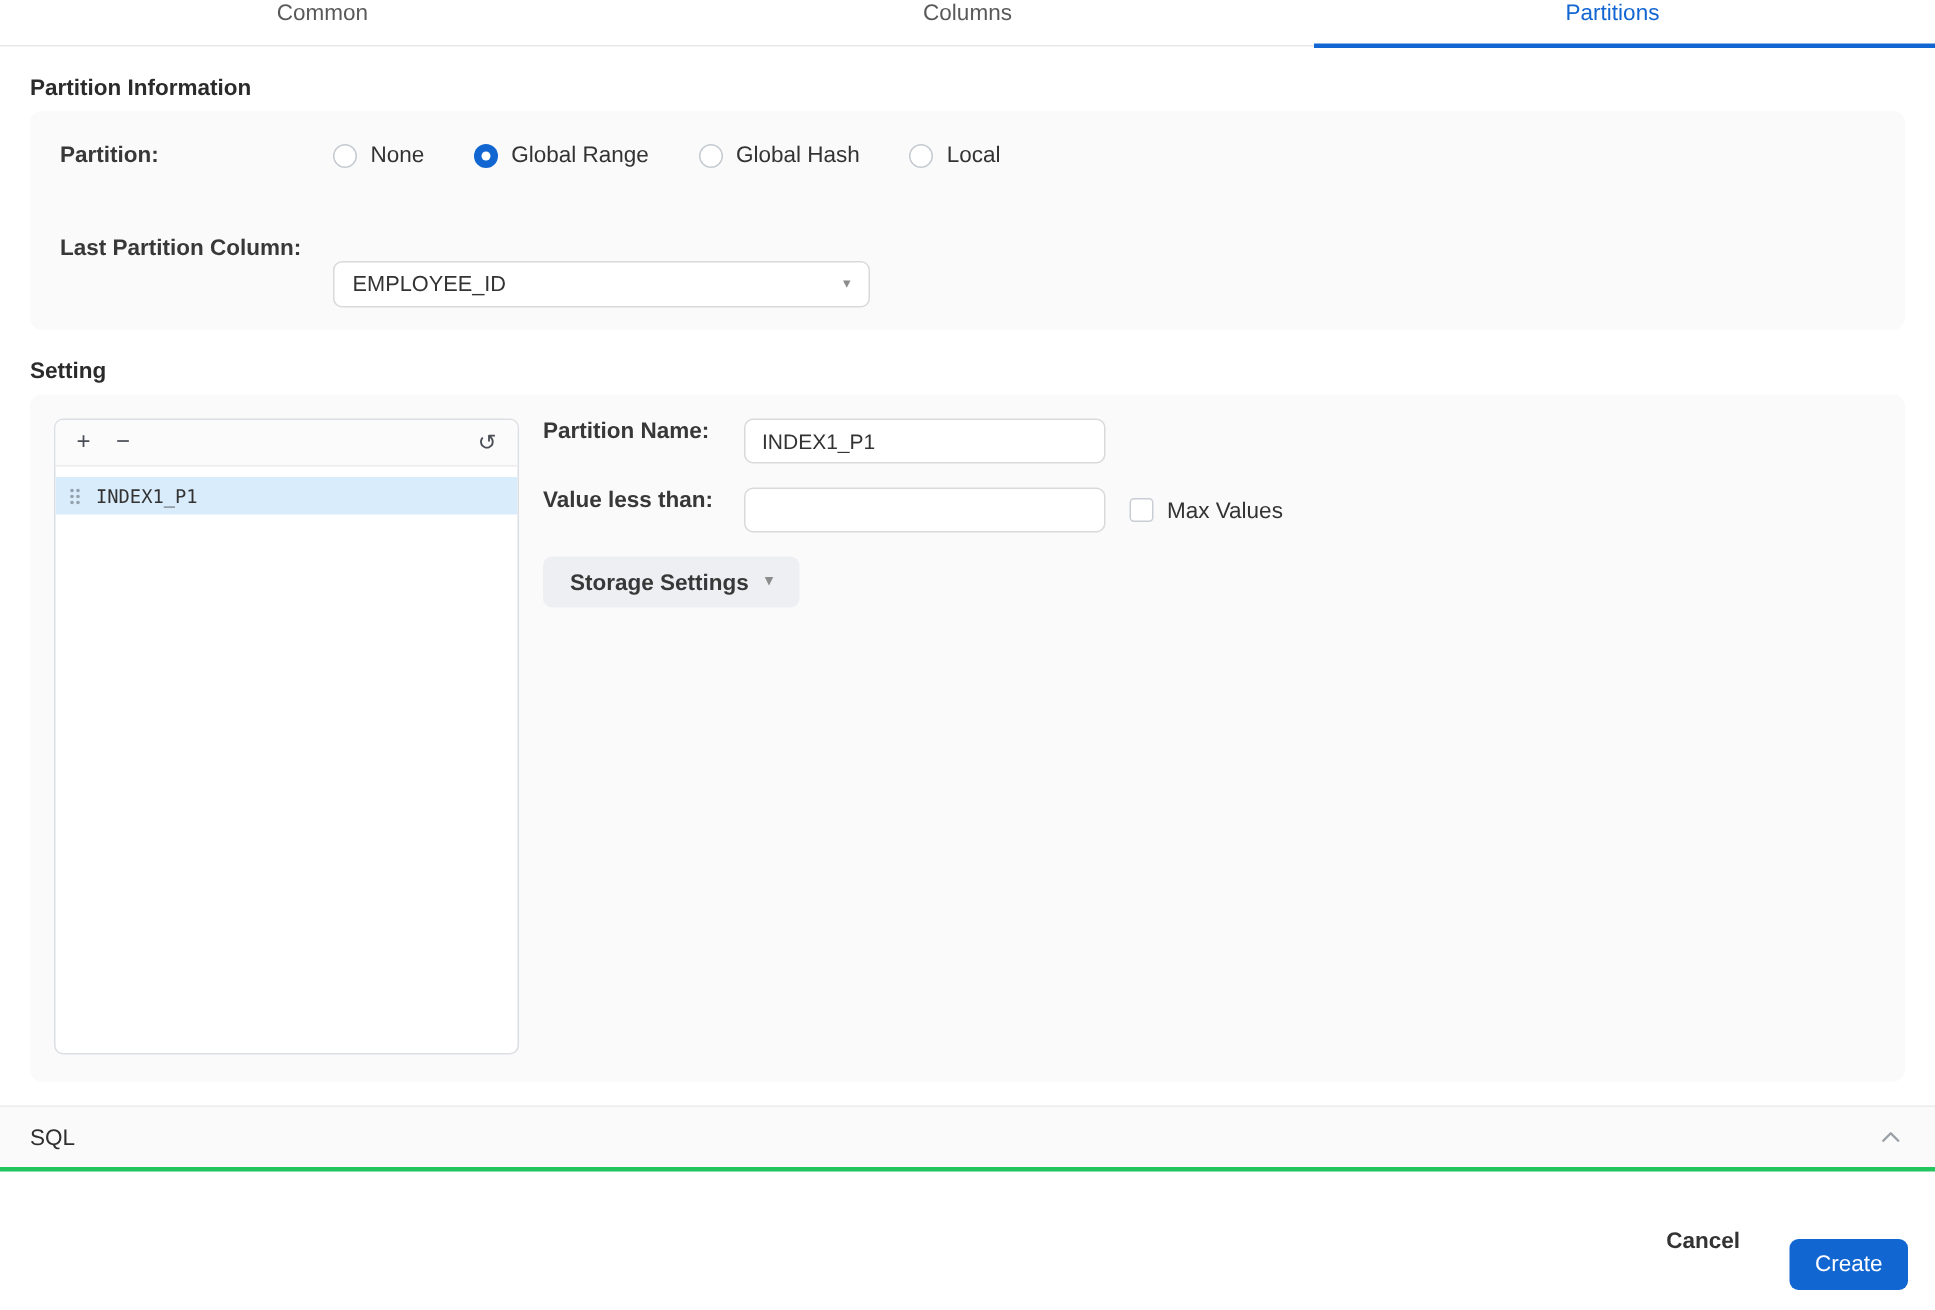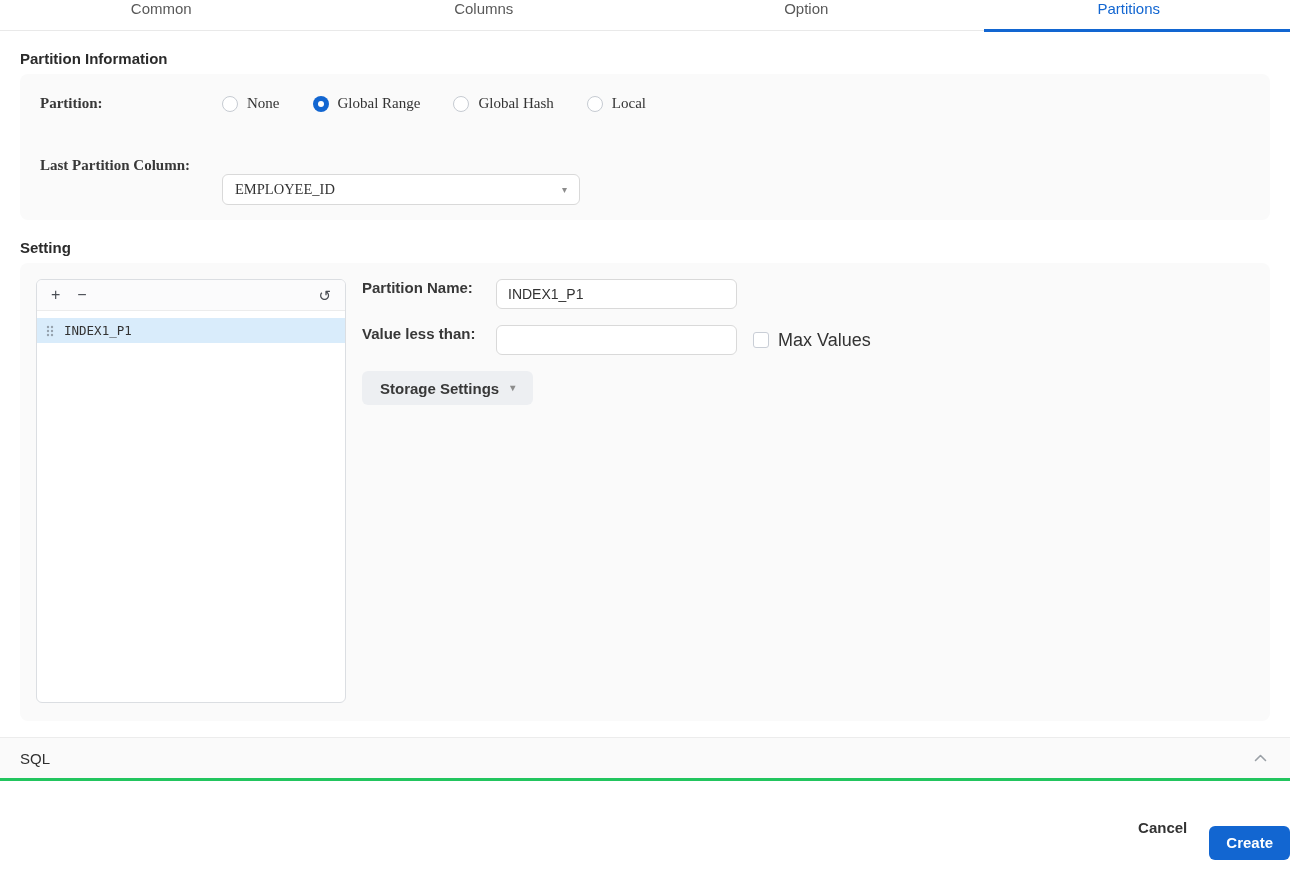--- a/index.html
+++ b/index.html
@@ -39,21 +39,21 @@
     content:'';position:absolute;left:16px;right:0;bottom:-2px;height:3px;
     background:var(--primary);
   }
 
   
   .content{padding:0 20px;flex:0 0 auto;}
   .section-heading{margin-top:19px;font-size:15px;font-weight:600;color:#2b2b2b;}
   .panel{background:var(--panel-bg);border-radius:8px;margin-top:7px;}
 
   .pi-panel{padding:21px 20px 15px;}
-  .form-row{display:flex;align-items:center;font-family:Liberation Serif, serif;}
+  .form-row{display:flex;align-items:center;}
   .pi-label{width:182px;font-size:15px;font-weight:600;color:var(--label);flex-shrink:0;}
   .radio-group{display:flex;gap:33px;align-items:center;}
   .radio{display:flex;align-items:center;gap:9px;font-size:15px;color:var(--text);cursor:pointer;}
   .radio-circle{
     width:16px;height:16px;border-radius:50%;
     border:1px solid #c6cbd2;background:#fff;flex-shrink:0;position:relative;
   }
   .radio.checked .radio-circle{border:none;background:var(--primary);}
   .radio.checked .radio-circle::after{
     content:'';position:absolute;left:5px;top:5px;width:6px;height:6px;
@@ -88,58 +88,57 @@
   .drag-handle{display:flex;align-items:center;cursor:grab;flex-shrink:0;}
 
   .form-pane{flex:1;}
   .fp-row{display:flex;margin-bottom:16px;}
   .fp-label{width:134px;font-size:15px;font-weight:600;color:var(--label);flex-shrink:0;}
   .text-input{
     width:241px;height:30px;border:1px solid var(--input-border);border-radius:6px;
     padding:0 11px;font-size:14px;color:var(--text);background:#fff;outline:none;
     font-family:"Liberation Sans",sans-serif;
   }
-  .checkbox-wrap{display:flex;align-items:center;gap:9px;margin-left:16px;font-size:18px;color:var(--text);cursor:pointer;}
+  .checkbox-wrap{display:flex;align-items:center;gap:9px;margin-left:16px;font-size:15px;color:var(--text);cursor:pointer;}
   .checkbox{width:16px;height:16px;border:1px solid #c9ced6;border-radius:3px;background:#fff;flex-shrink:0;}
   .storage-row{margin-top:9px;}
   .storage-btn{
     display:inline-flex;align-items:center;gap:11px;height:34px;padding:0 18px;
     background:#edeff2;border-radius:6px;font-size:15px;font-weight:600;color:var(--label);
     cursor:pointer;border:none;font-family:"Liberation Sans",sans-serif;
   }
 
   
   .sql-bar{
     margin-top:16px;height:44px;background:var(--panel-bg);
     border-top:1px solid #ececec;border-bottom:3px solid #22c55e;
     display:flex;align-items:center;padding:0 23px 0 20px;cursor:pointer;
   }
   .sql-label{font-size:15px;color:#2f2f2f;}
   .sql-chevron{margin-left:auto;display:flex;align-items:center;}
 
   
-  .footer{flex:1;display:flex;align-items:center;justify-content:flex-end;gap:22px;padding-right:0;}
+  .footer{flex:1;display:flex;align-items:center;justify-content:flex-end;gap:33px;padding-right:18px;}
   .cancel-btn{font-size:15px;font-weight:600;color:#333;cursor:pointer;}
   .create-btn{
     height:34px;padding:0 17px;background:var(--primary);color:#fff;border:none;
-    border-radius:6px;font-size:15px;font-weight:700;cursor:pointer;
+    border-radius:6px;font-size:15px;font-weight:400;cursor:pointer;
     font-family:"Liberation Sans",sans-serif;
     margin-top:31px;
   }
 </style>
 </head>
 <body>
 
 <div class="dialog">
 
 
   <div class="tabs">
     <div class="tab">Common</div>
     <div class="tab">Columns</div>
-    <div class="tab">Option</div>
     <div class="tab active">Partitions</div>
   </div>
 
   <div class="content">
 
     <div class="section-heading">Partition Information</div>
 
     <div class="panel pi-panel">
       <div class="form-row">
         <div class="pi-label">Partition:</div>

